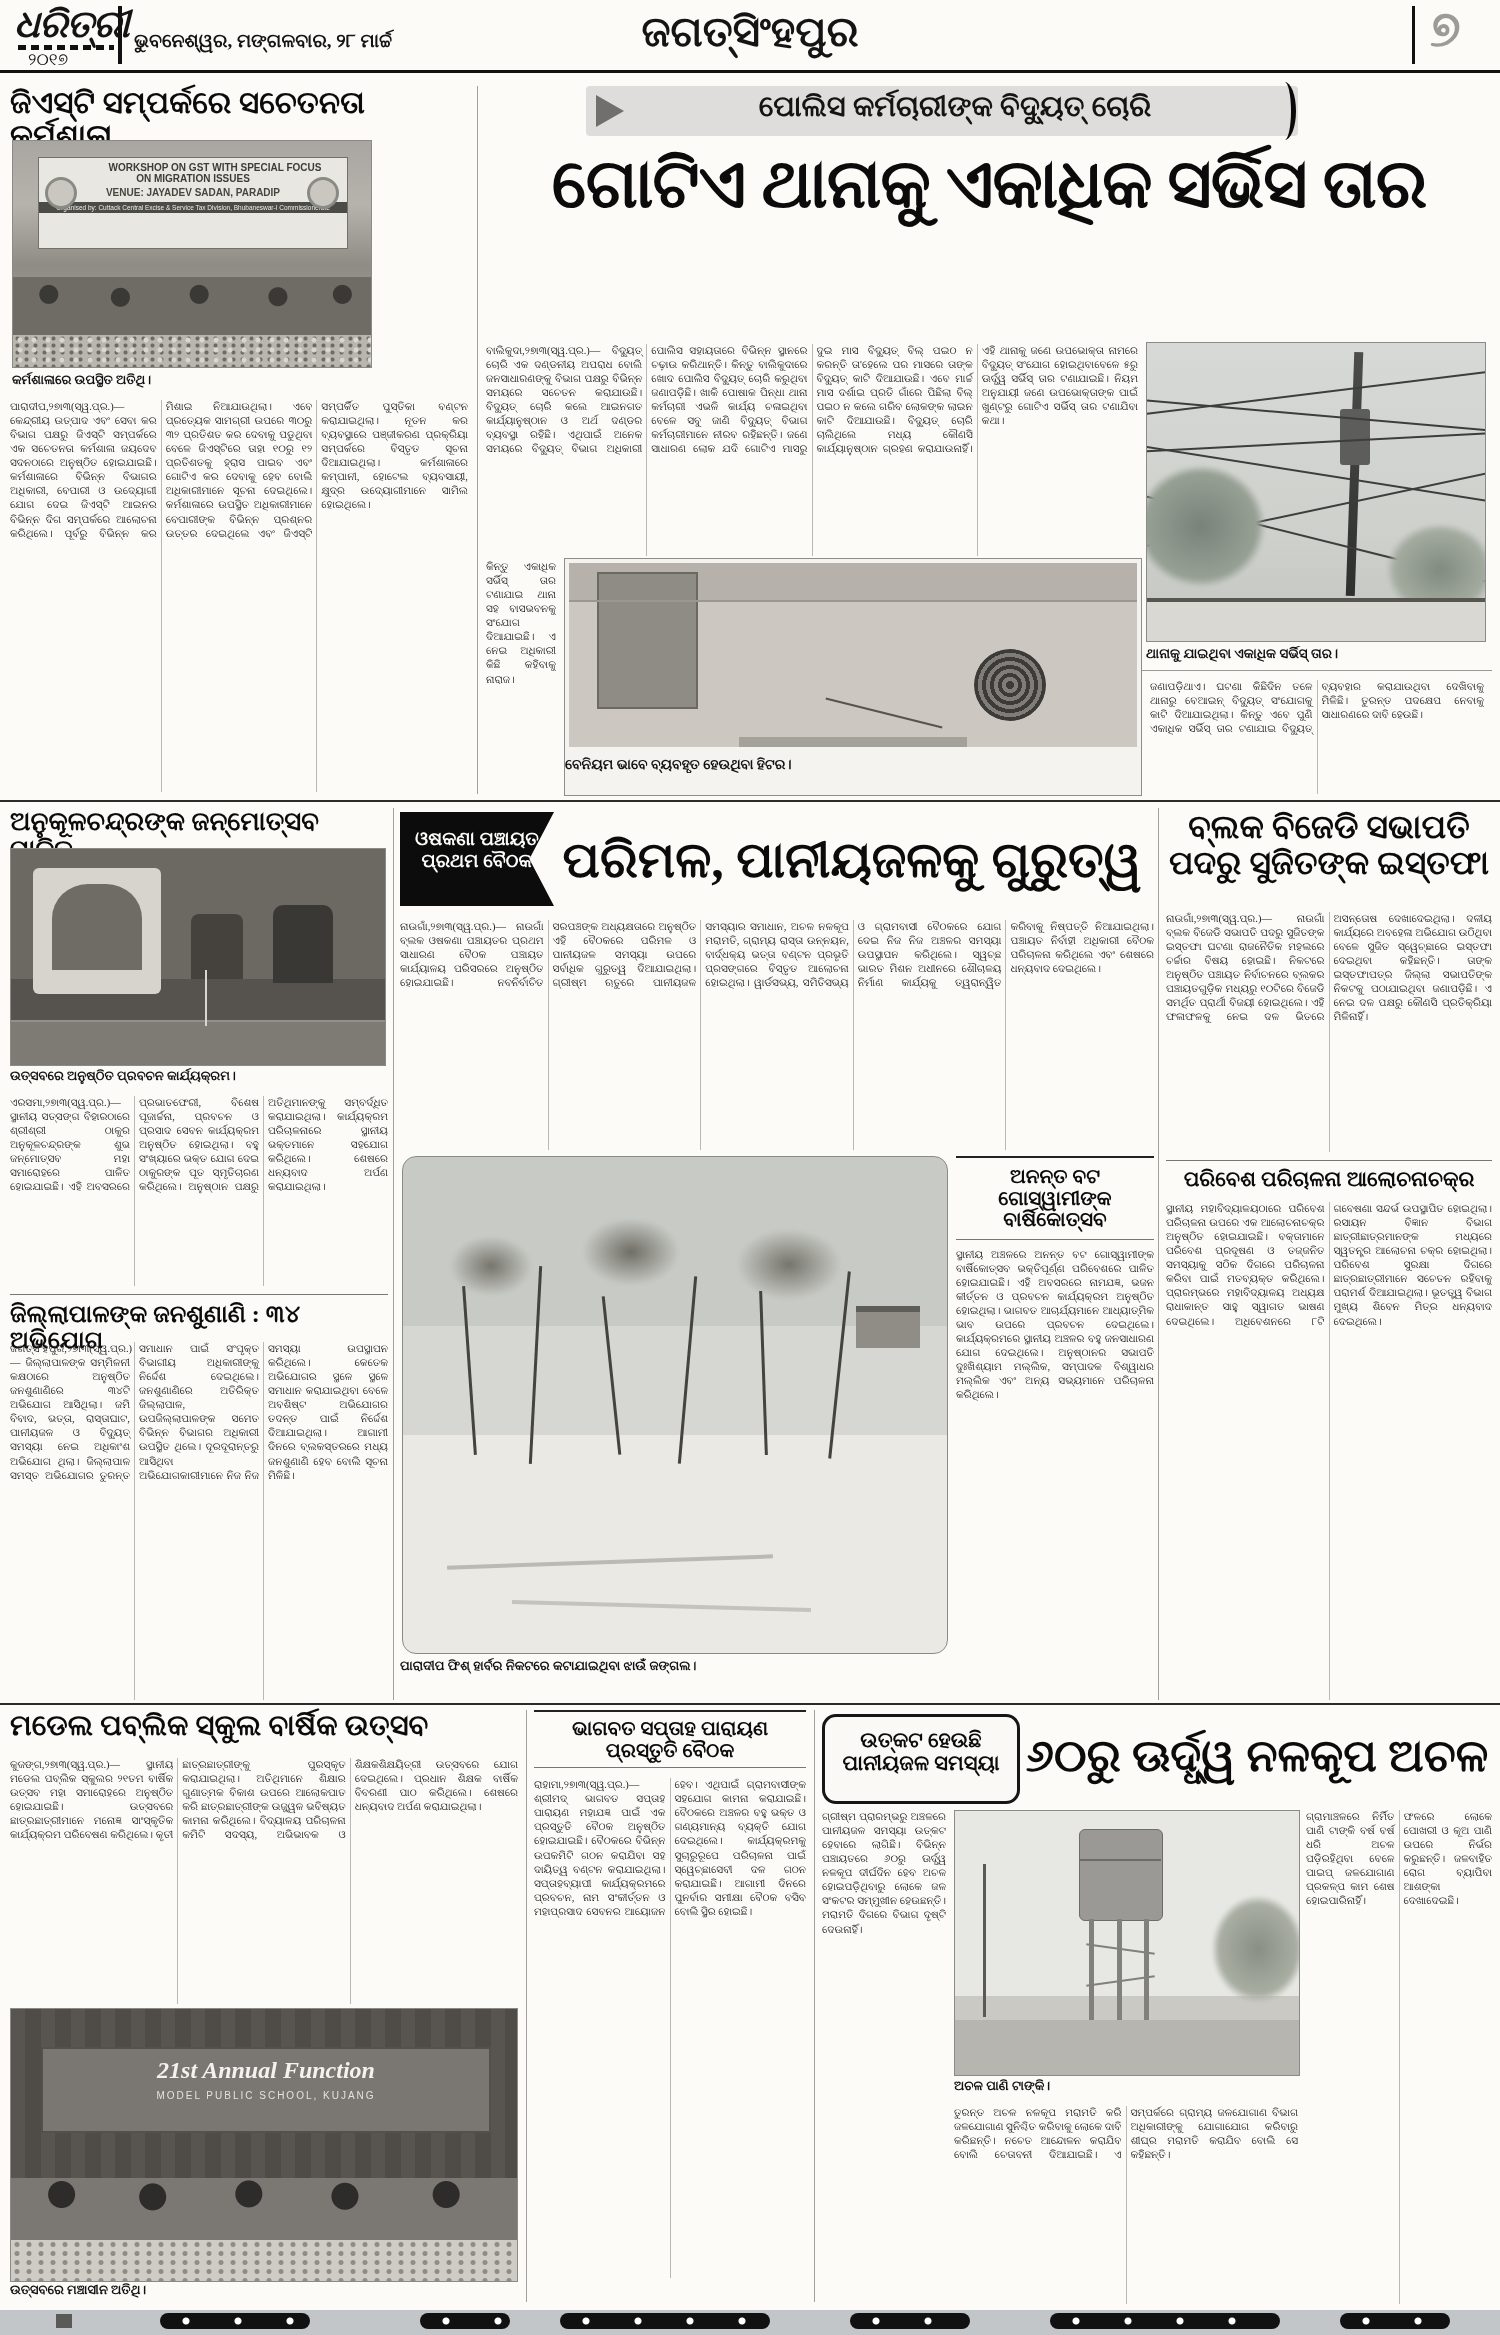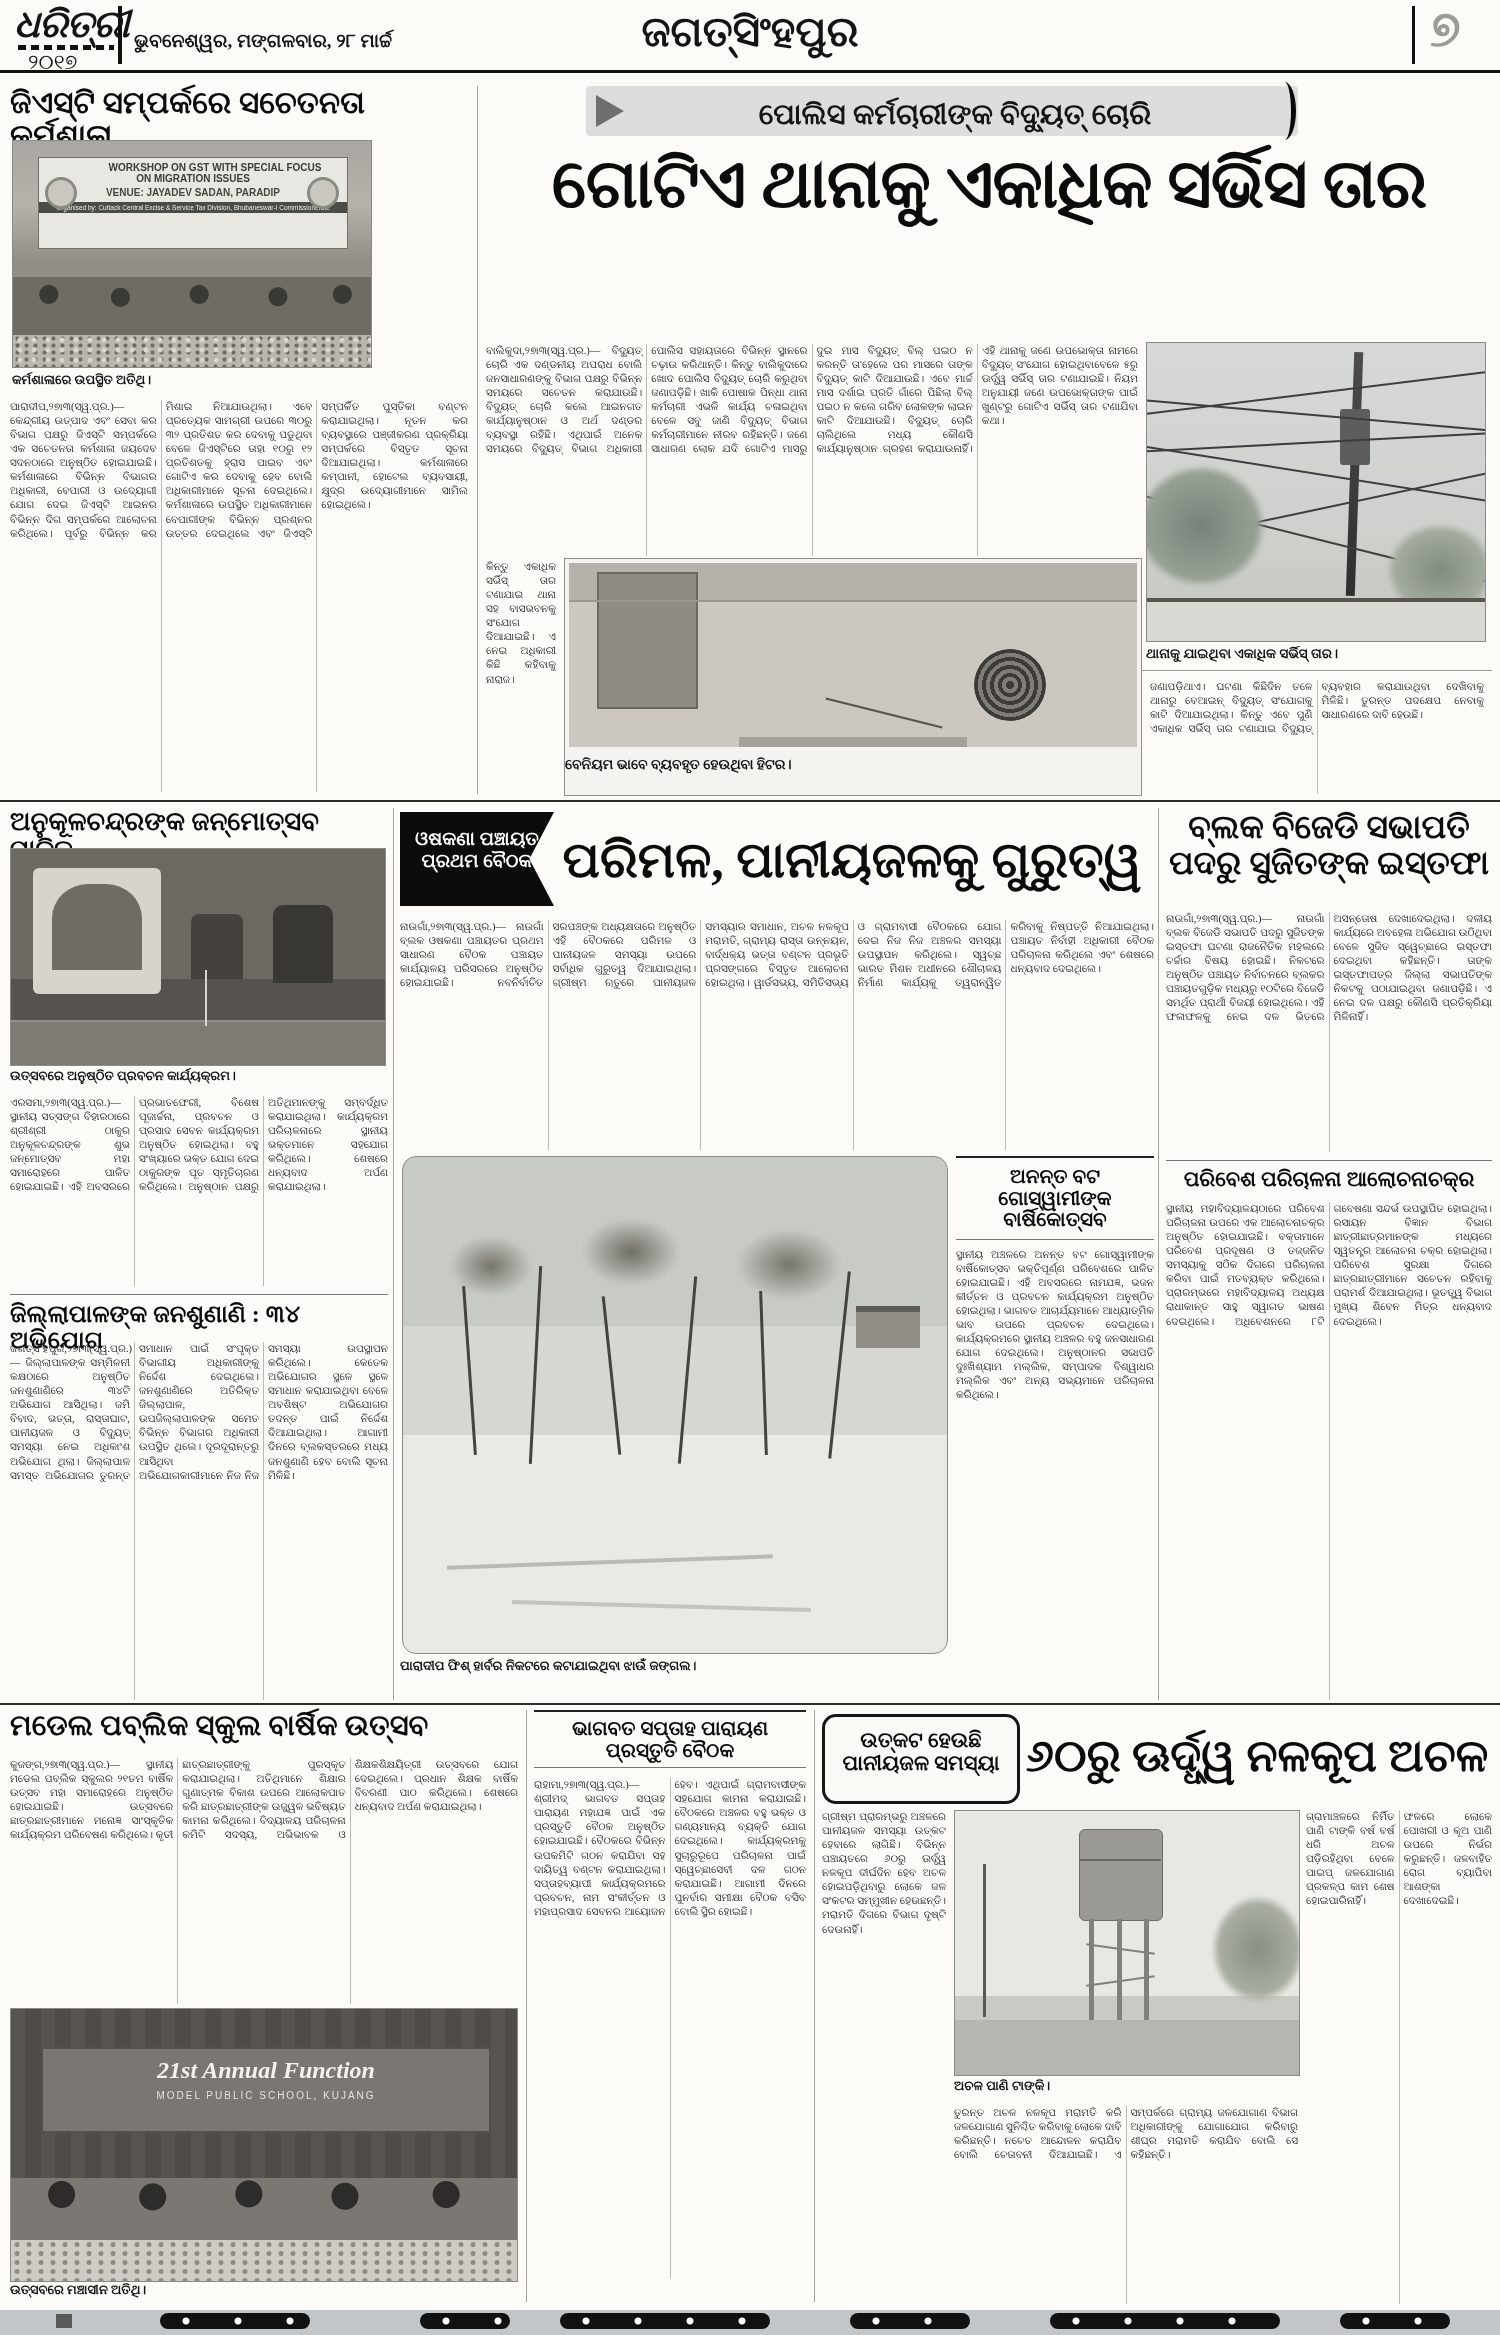--- a/index.html
+++ b/index.html
@@ -25,21 +25,21 @@
        clip-path:polygon(0 0,100% 0,84% 50%,100% 100%,0 100%);}
   .center{text-align:center;}
 </style>
 </head>
 <body>
 
 <div id="page">
 
   <div class="abs" style="left:14px;top:2px;font-size:38px;font-weight:bold;font-style:italic;letter-spacing:-1px;">ଧରିତ୍ରୀ</div>
   <div class="abs" style="left:18px;top:45px;width:96px;height:5px;background:repeating-linear-gradient(90deg,#111 0 8px,transparent 8px 13px);"></div>
-  <div class="abs" style="left:28px;top:50px;font-size:21px;">୨୦୧୭</div>
+  <div class="abs" style="left:28px;top:50px;font-size:17px;">୨୦୧୭</div>
   <div class="abs" style="left:118px;top:6px;width:4px;height:58px;background:#111;"></div>
   <div class="abs" style="left:134px;top:30px;font-size:19px;font-weight:bold;">ଭୁବନେଶ୍ୱର, ମଙ୍ଗଳବାର, ୨୮ ମାର୍ଚ୍ଚ</div>
   <div class="abs center" style="left:0;top:8px;width:100%;font-size:42px;font-weight:bold;">ଜଗତ୍‌ସିଂହପୁର</div>
   <div class="abs" style="left:1412px;top:6px;width:3px;height:58px;background:#111;"></div>
   <div class="abs" style="left:1430px;top:0px;font-size:50px;font-weight:bold;color:#9b9b98;">୭</div>
   <div class="abs" style="left:0;top:70px;width:100%;height:3px;background:#111;"></div>
 
   <div class="abs" style="left:10px;top:86px;width:460px;height:708px;">
     <div class="hl" style="font-size:31px;">ଜିଏସ୍‌ଟି ସମ୍ପର୍କରେ ସଚେତନତା କର୍ମଶାଳା</div>
     <div class="photo abs" style="left:2px;top:54px;width:358px;height:226px;background:linear-gradient(180deg,#a9a6a1 0%,#b6b3ad 28%,#8f8c86 55%,#9b9792 74%,#aba79f 100%);">
@@ -56,21 +56,21 @@
     </div>
     <div class="cap abs" style="left:2px;top:286px;width:358px;">କର୍ମଶାଳାରେ ଉପସ୍ଥିତ ଅତିଥି।</div>
     <div class="body-col abs" style="left:0;top:314px;width:458px;height:392px;column-count:3;">ପାରାଦୀପ,୨୭ା୩(ସ୍ୱ.ପ୍ର.)— କେନ୍ଦ୍ରୀୟ ଉତ୍ପାଦ ଏବଂ ସେବା କର ବିଭାଗ ପକ୍ଷରୁ ଜିଏସ୍‌ଟି ସମ୍ପର୍କରେ ଏକ ସଚେତନତା କର୍ମଶାଳା ଜୟଦେବ ସଦନଠାରେ ଅନୁଷ୍ଠିତ ହୋଇଯାଇଛି। କର୍ମଶାଳାରେ ବିଭିନ୍ନ ବିଭାଗର ଅଧିକାରୀ, ବେପାରୀ ଓ ଉଦ୍ୟୋଗୀ ଯୋଗ ଦେଇ ଜିଏସ୍‌ଟି ଆଇନର ବିଭିନ୍ନ ଦିଗ ସମ୍ପର୍କରେ ଆଲୋଚନା କରିଥିଲେ। ପୂର୍ବରୁ ବିଭିନ୍ନ କର ମିଶାଇ ନିଆଯାଉଥିଲା। ଏବେ ପ୍ରତ୍ୟେକ ସାମଗ୍ରୀ ଉପରେ ୩୦ରୁ ୩୨ ପ୍ରତିଶତ କର ଦେବାକୁ ପଡୁଥିବା ବେଳେ ଜିଏସ୍‌ଟିରେ ତାହା ୧୦ରୁ ୧୨ ପ୍ରତିଶତକୁ ହ୍ରାସ ପାଇବ ଏବଂ ଗୋଟିଏ କର ଦେବାକୁ ହେବ ବୋଲି ଅଧିକାରୀମାନେ ସୂଚନା ଦେଇଥିଲେ। କର୍ମଶାଳାରେ ଉପସ୍ଥିତ ଅଧିକାରୀମାନେ ବେପାରୀଙ୍କ ବିଭିନ୍ନ ପ୍ରଶ୍ନର ଉତ୍ତର ଦେଇଥିଲେ ଏବଂ ଜିଏସ୍‌ଟି ସମ୍ପର୍କିତ ପୁସ୍ତିକା ବଣ୍ଟନ କରାଯାଇଥିଲା। ନୂତନ କର ବ୍ୟବସ୍ଥାରେ ପଞ୍ଜୀକରଣ ପ୍ରକ୍ରିୟା ସମ୍ପର୍କରେ ବିସ୍ତୃତ ସୂଚନା ଦିଆଯାଇଥିଲା। କର୍ମଶାଳାରେ କମ୍ପାନୀ, ହୋଟେଲ ବ୍ୟବସାୟୀ, କ୍ଷୁଦ୍ର ଉଦ୍ୟୋଗୀମାନେ ସାମିଲ ହୋଇଥିଲେ।</div>
   </div>
 
   <div class="vrule abs" style="left:477px;top:86px;height:708px;"></div>
 
   <div class="abs" style="left:486px;top:86px;width:1006px;height:708px;">
     <div class="abs" style="left:100px;top:0;width:712px;height:50px;background:#dedddb;border-radius:4px;">
       <div class="abs" style="left:10px;top:9px;width:0;height:0;border-top:16px solid transparent;border-bottom:16px solid transparent;border-left:28px solid #6f6f6d;"></div>
-      <div class="abs" style="left:50px;top:12px;right:24px;text-align:center;font-size:29px;font-weight:bold;">ପୋଲିସ କର୍ମଚାରୀଙ୍କ ବିଦ୍ୟୁତ୍ ଚୋରି</div>
+      <div class="abs" style="left:50px;top:4px;right:24px;text-align:center;font-size:29px;font-weight:bold;">ପୋଲିସ କର୍ମଚାରୀଙ୍କ ବିଦ୍ୟୁତ୍ ଚୋରି</div>
       <div class="abs" style="right:2px;top:-4px;width:14px;height:58px;border-right:5px solid #0a0a0a;border-radius:0 60% 60% 0 / 0 50% 50% 0;"></div>
     </div>
     <div class="hl center" style="position:absolute;left:0;top:62px;width:100%;font-size:68px;letter-spacing:-1px;">ଗୋଟିଏ ଥାନାକୁ ଏକାଧିକ ସର୍ଭିସ ତାର</div>
     <div class="body-col abs" style="left:0;top:258px;width:652px;height:212px;column-count:4;">ବାଲିକୁଦା,୨୭ା୩(ସ୍ୱ.ପ୍ର.)— ବିଦ୍ୟୁତ୍ ଚୋରି ଏକ ଦଣ୍ଡନୀୟ ଅପରାଧ ବୋଲି ଜନସାଧାରଣଙ୍କୁ ବିଭାଗ ପକ୍ଷରୁ ବିଭିନ୍ନ ସମୟରେ ସଚେତନ କରାଯାଉଛି। ବିଦ୍ୟୁତ୍ ଚୋରି କଲେ ଆଇନଗତ କାର୍ଯ୍ୟାନୁଷ୍ଠାନ ଓ ଅର୍ଥ ଦଣ୍ଡର ବ୍ୟବସ୍ଥା ରହିଛି। ଏଥିପାଇଁ ଅନେକ ସମୟରେ ବିଦ୍ୟୁତ୍ ବିଭାଗ ଅଧିକାରୀ ପୋଲିସ ସହାୟତାରେ ବିଭିନ୍ନ ସ୍ଥାନରେ ଚଢ଼ାଉ କରିଥାନ୍ତି। କିନ୍ତୁ ବାଲିକୁଦାରେ ଖୋଦ ପୋଲିସ ବିଦ୍ୟୁତ୍ ଚୋରି କରୁଥିବା ଜଣାପଡ଼ିଛି। ଖାକି ପୋଷାକ ପିନ୍ଧା ଥାନା କର୍ମଚାରୀ ଏଭଳି କାର୍ଯ୍ୟ ଚଳାଇଥିବା ବେଳେ ସବୁ ଜାଣି ବିଦ୍ୟୁତ୍ ବିଭାଗ କର୍ମଚାରୀମାନେ ନୀରବ ରହିଛନ୍ତି। ଜଣେ ସାଧାରଣ ଲୋକ ଯଦି ଗୋଟିଏ ମାସରୁ ଦୁଇ ମାସ ବିଦ୍ୟୁତ୍ ବିଲ୍ ପଇଠ ନ କରନ୍ତି ତା'ହେଲେ ପର ମାସରେ ତାଙ୍କ ବିଦ୍ୟୁତ୍ କାଟି ଦିଆଯାଉଛି। ଏବେ ମାର୍ଚ୍ଚ ମାସ ଦର୍ଶାଇ ପ୍ରତି ଗାଁରେ ପିଛିଲା ବିଲ୍ ପଇଠ ନ କଲେ ଗରିବ ଲୋକଙ୍କ ଲାଇନ କାଟି ଦିଆଯାଉଛି। ବିଦ୍ୟୁତ୍ ଚୋରି ଚାଲିଥିଲେ ମଧ୍ୟ କୌଣସି କାର୍ଯ୍ୟାନୁଷ୍ଠାନ ଗ୍ରହଣ କରାଯାଉନାହିଁ। ଏହି ଥାନାକୁ ଜଣେ ଉପଭୋକ୍ତା ନାମରେ ବିଦ୍ୟୁତ୍ ସଂଯୋଗ ହୋଇଥିବାବେଳେ ୫ରୁ ଊର୍ଦ୍ଧ୍ୱ ସର୍ଭିସ୍ ତାର ଟଣାଯାଇଛି। ନିୟମ ଅନୁଯାୟୀ ଜଣେ ଉପଭୋକ୍ତାଙ୍କ ପାଇଁ ଖୁଣ୍ଟରୁ ଗୋଟିଏ ସର୍ଭିସ୍ ତାର ଟଣାଯିବା କଥା।</div>
 
     <div class="photo abs" style="left:660px;top:256px;width:338px;height:298px;background:linear-gradient(180deg,#d6d9d5 0%,#cdd0cb 65%,#c2c5c0 100%);">
       <div class="abs" style="left:60%;top:3%;width:9px;height:82%;background:linear-gradient(180deg,#4c4c4a,#2f2f2d);transform:rotate(2deg);"></div>
       <div class="abs" style="left:57%;top:22%;width:30px;height:56px;background:#5d5d5b;border-radius:3px;"></div>
       <div class="wire" style="top:16%;transform:rotate(-7deg);"></div>
       <div class="wire" style="top:24%;transform:rotate(5deg);"></div>

